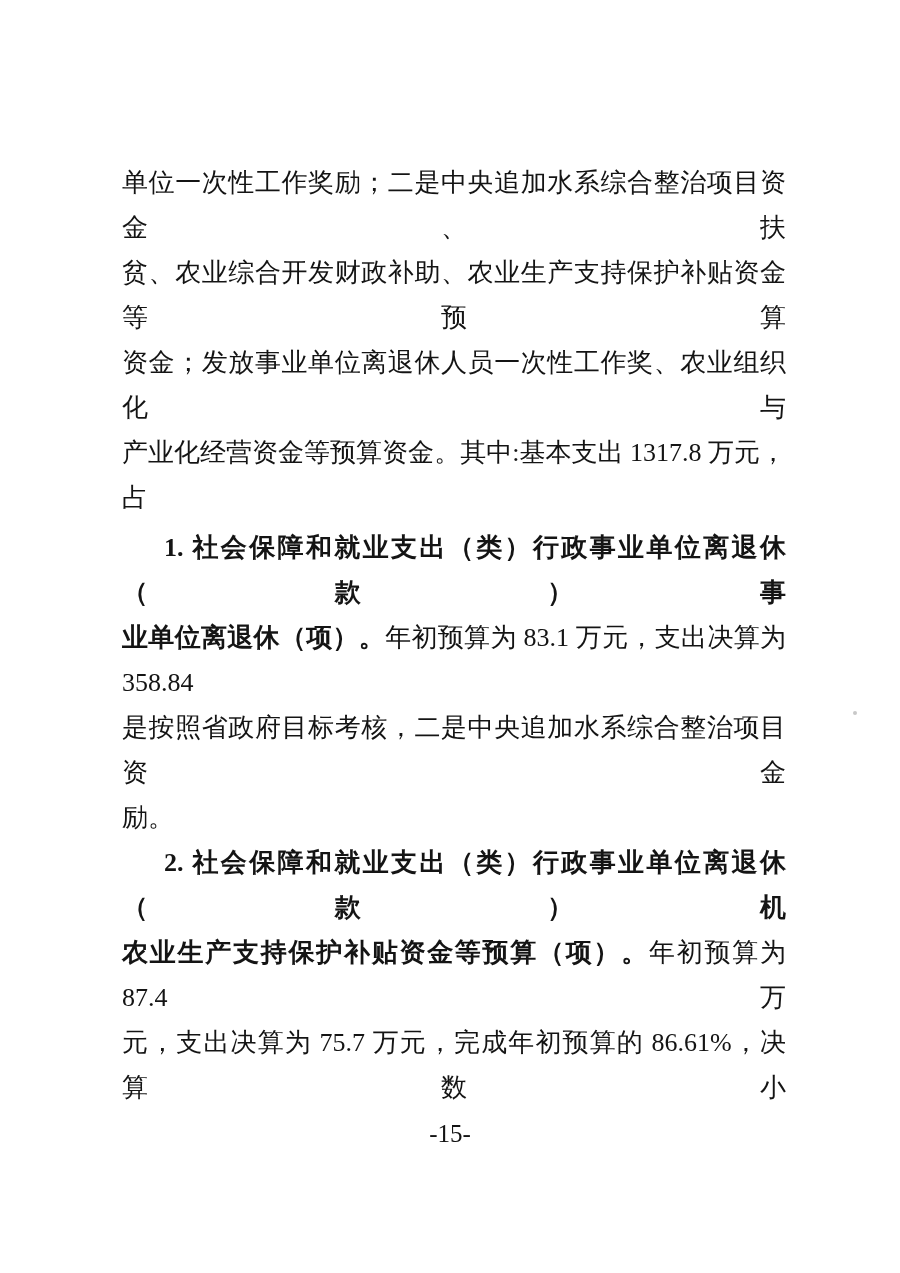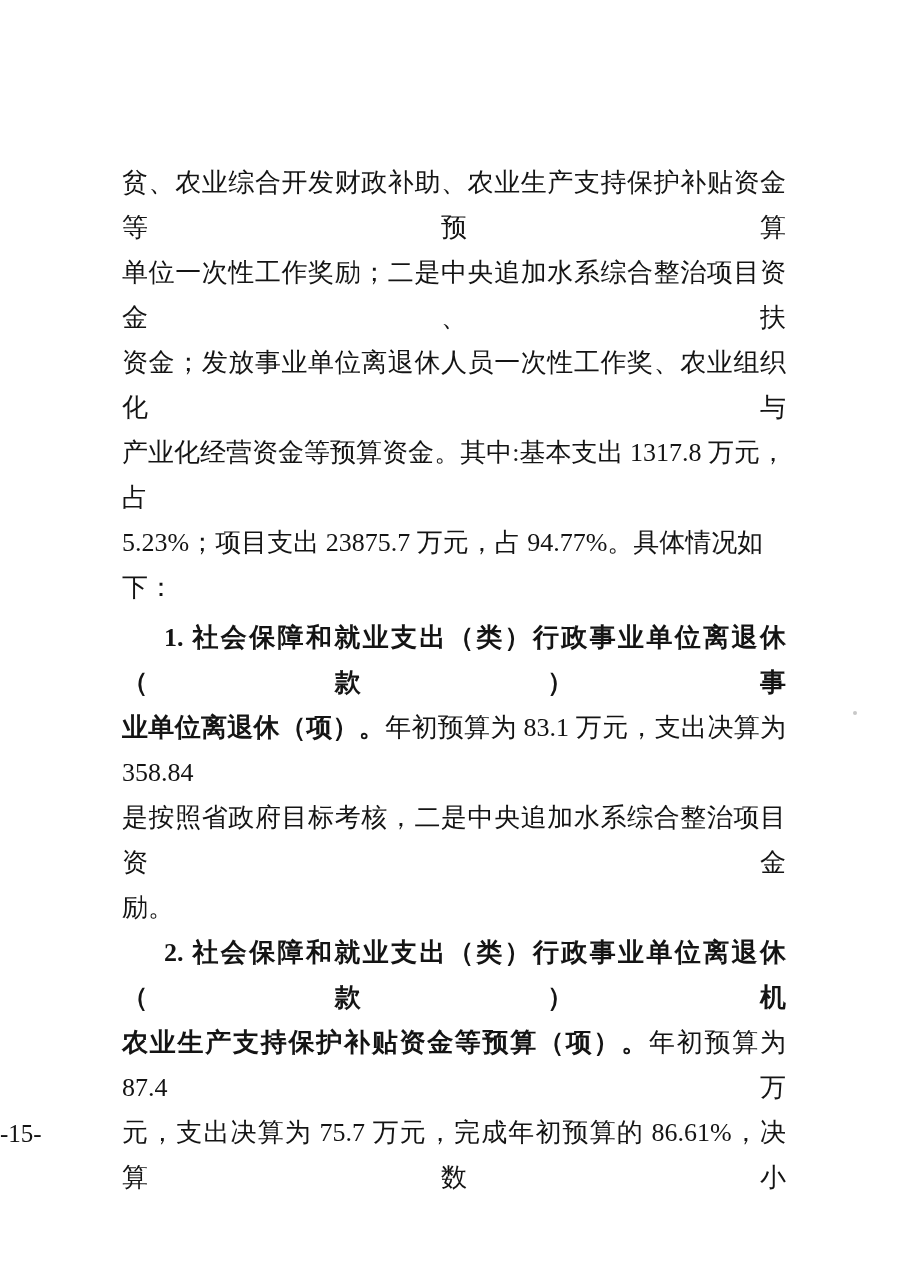--- a/index.html
+++ b/index.html
@@ -44,20 +44,21 @@
   .b {
     font-weight: 700;
   }
   .para { margin: 0; }
   .gap-5 { margin-top: 5px; }
   .footer {
     position: absolute;
     left: 0;
     top: 1118px;
     width: 900px;
+    text-align: center;
     font-size: 25px;
     line-height: 32px;
     color: #141414;
   }
   .speck {
     position: absolute;
     left: 853px;
     top: 711px;
     width: 4px;
     height: 4px;
@@ -65,25 +66,24 @@
     background: #c8c8c8;
   }
 </style>
 </head>
 <body>
 
 <div class="page">
   <div class="text-block">
 
     <div class="para">
+      <div class="line j"><span>单位一次性工作奖励；二是中央追加水系综合整治项目资金、扶</span></div>
       <div class="line j"><span>贫、农业综合开发财政补助、农业生产支持保护补贴资金等预算</span></div>
-      <div class="line j"><span>单位一次性工作奖励；二是中央追加水系综合整治项目资金、扶</span></div>
       <div class="line j"><span>资金；发放事业单位离退休人员一次性工作奖、农业组织化与</span></div>
       <div class="line j"><span>产业化经营资金等预算资金。其中:基本支出 1317.8 万元，占</span></div>
-      <div class="line"><span>5.23%；项目支出 23875.7 万元，占 94.77%。具体情况如下：</span></div>
     </div>
 
     <div class="para gap-5">
       <div class="line j indent"><span class="b">1. 社会保障和就业支出（类）行政事业单位离退休（款）事</span></div>
       <div class="line j"><span class="b">业单位离退休（项）。</span><span>年初预算为 83.1 万元，支出决算为 358.84</span></div>
       <div class="line j"><span>是按照省政府目标考核，二是中央追加水系综合整治项目资金</span></div>
       <div class="line"><span>励。</span></div>
     </div>
 
     <div class="para">

